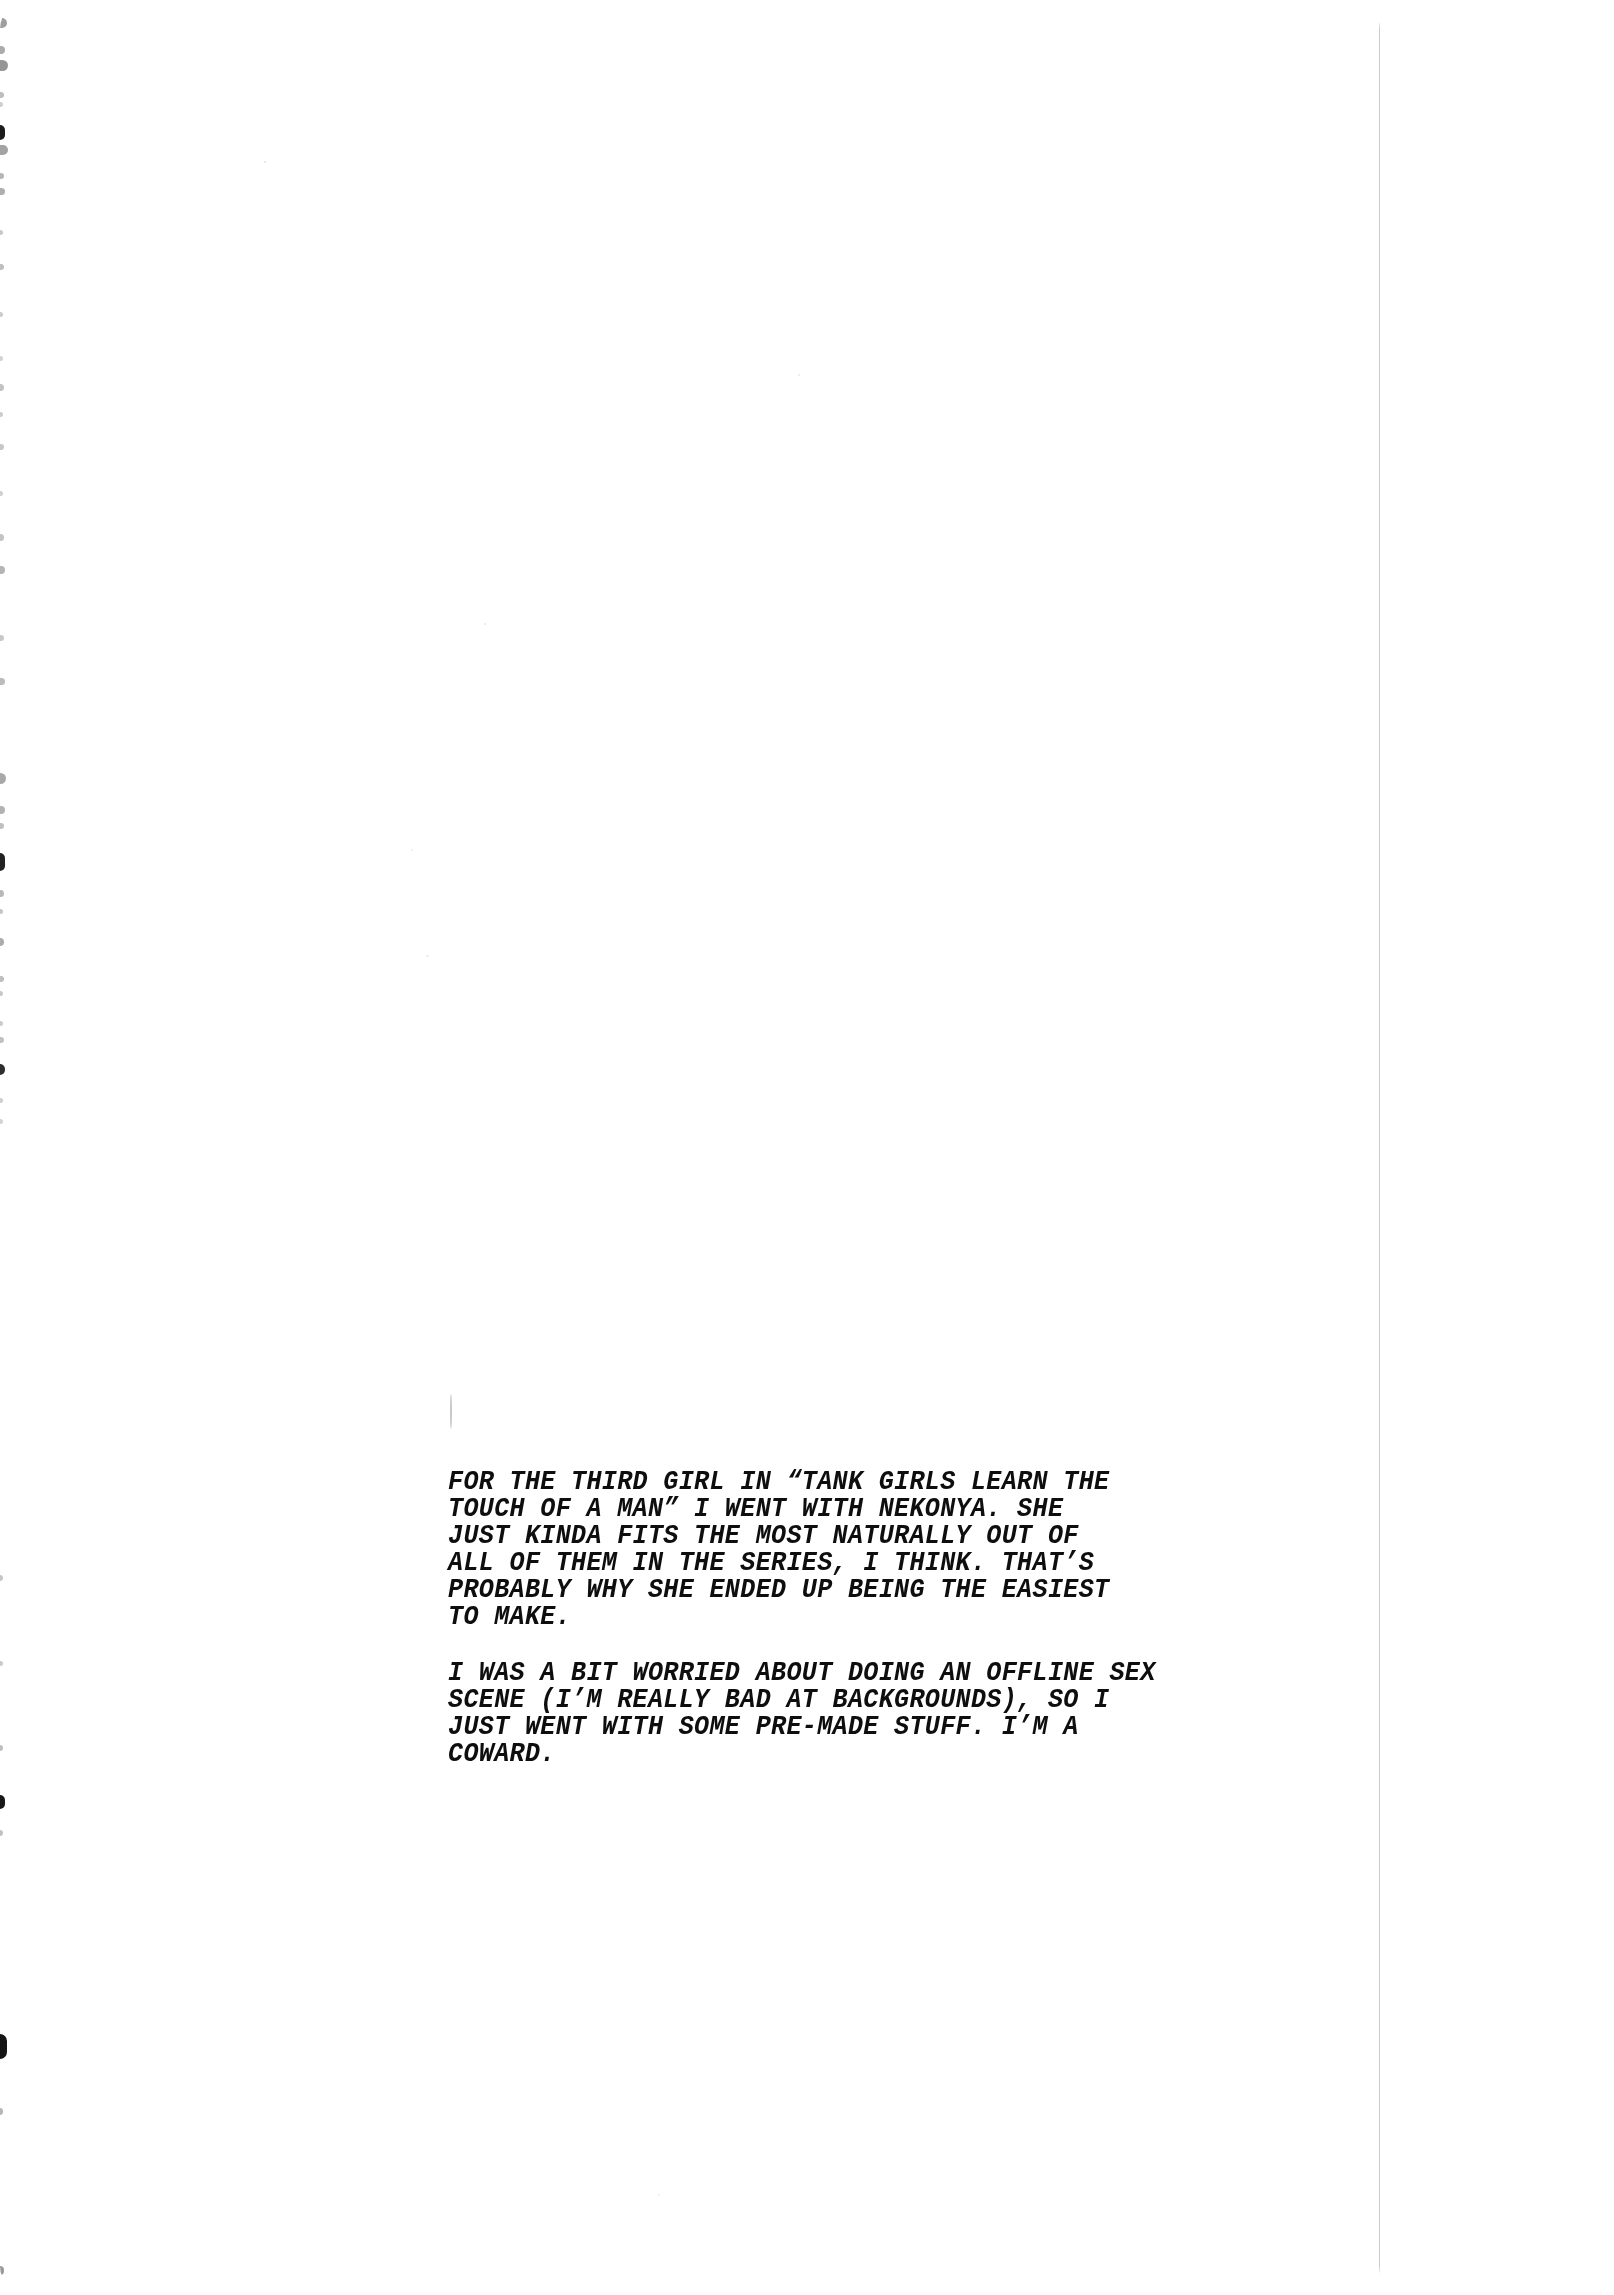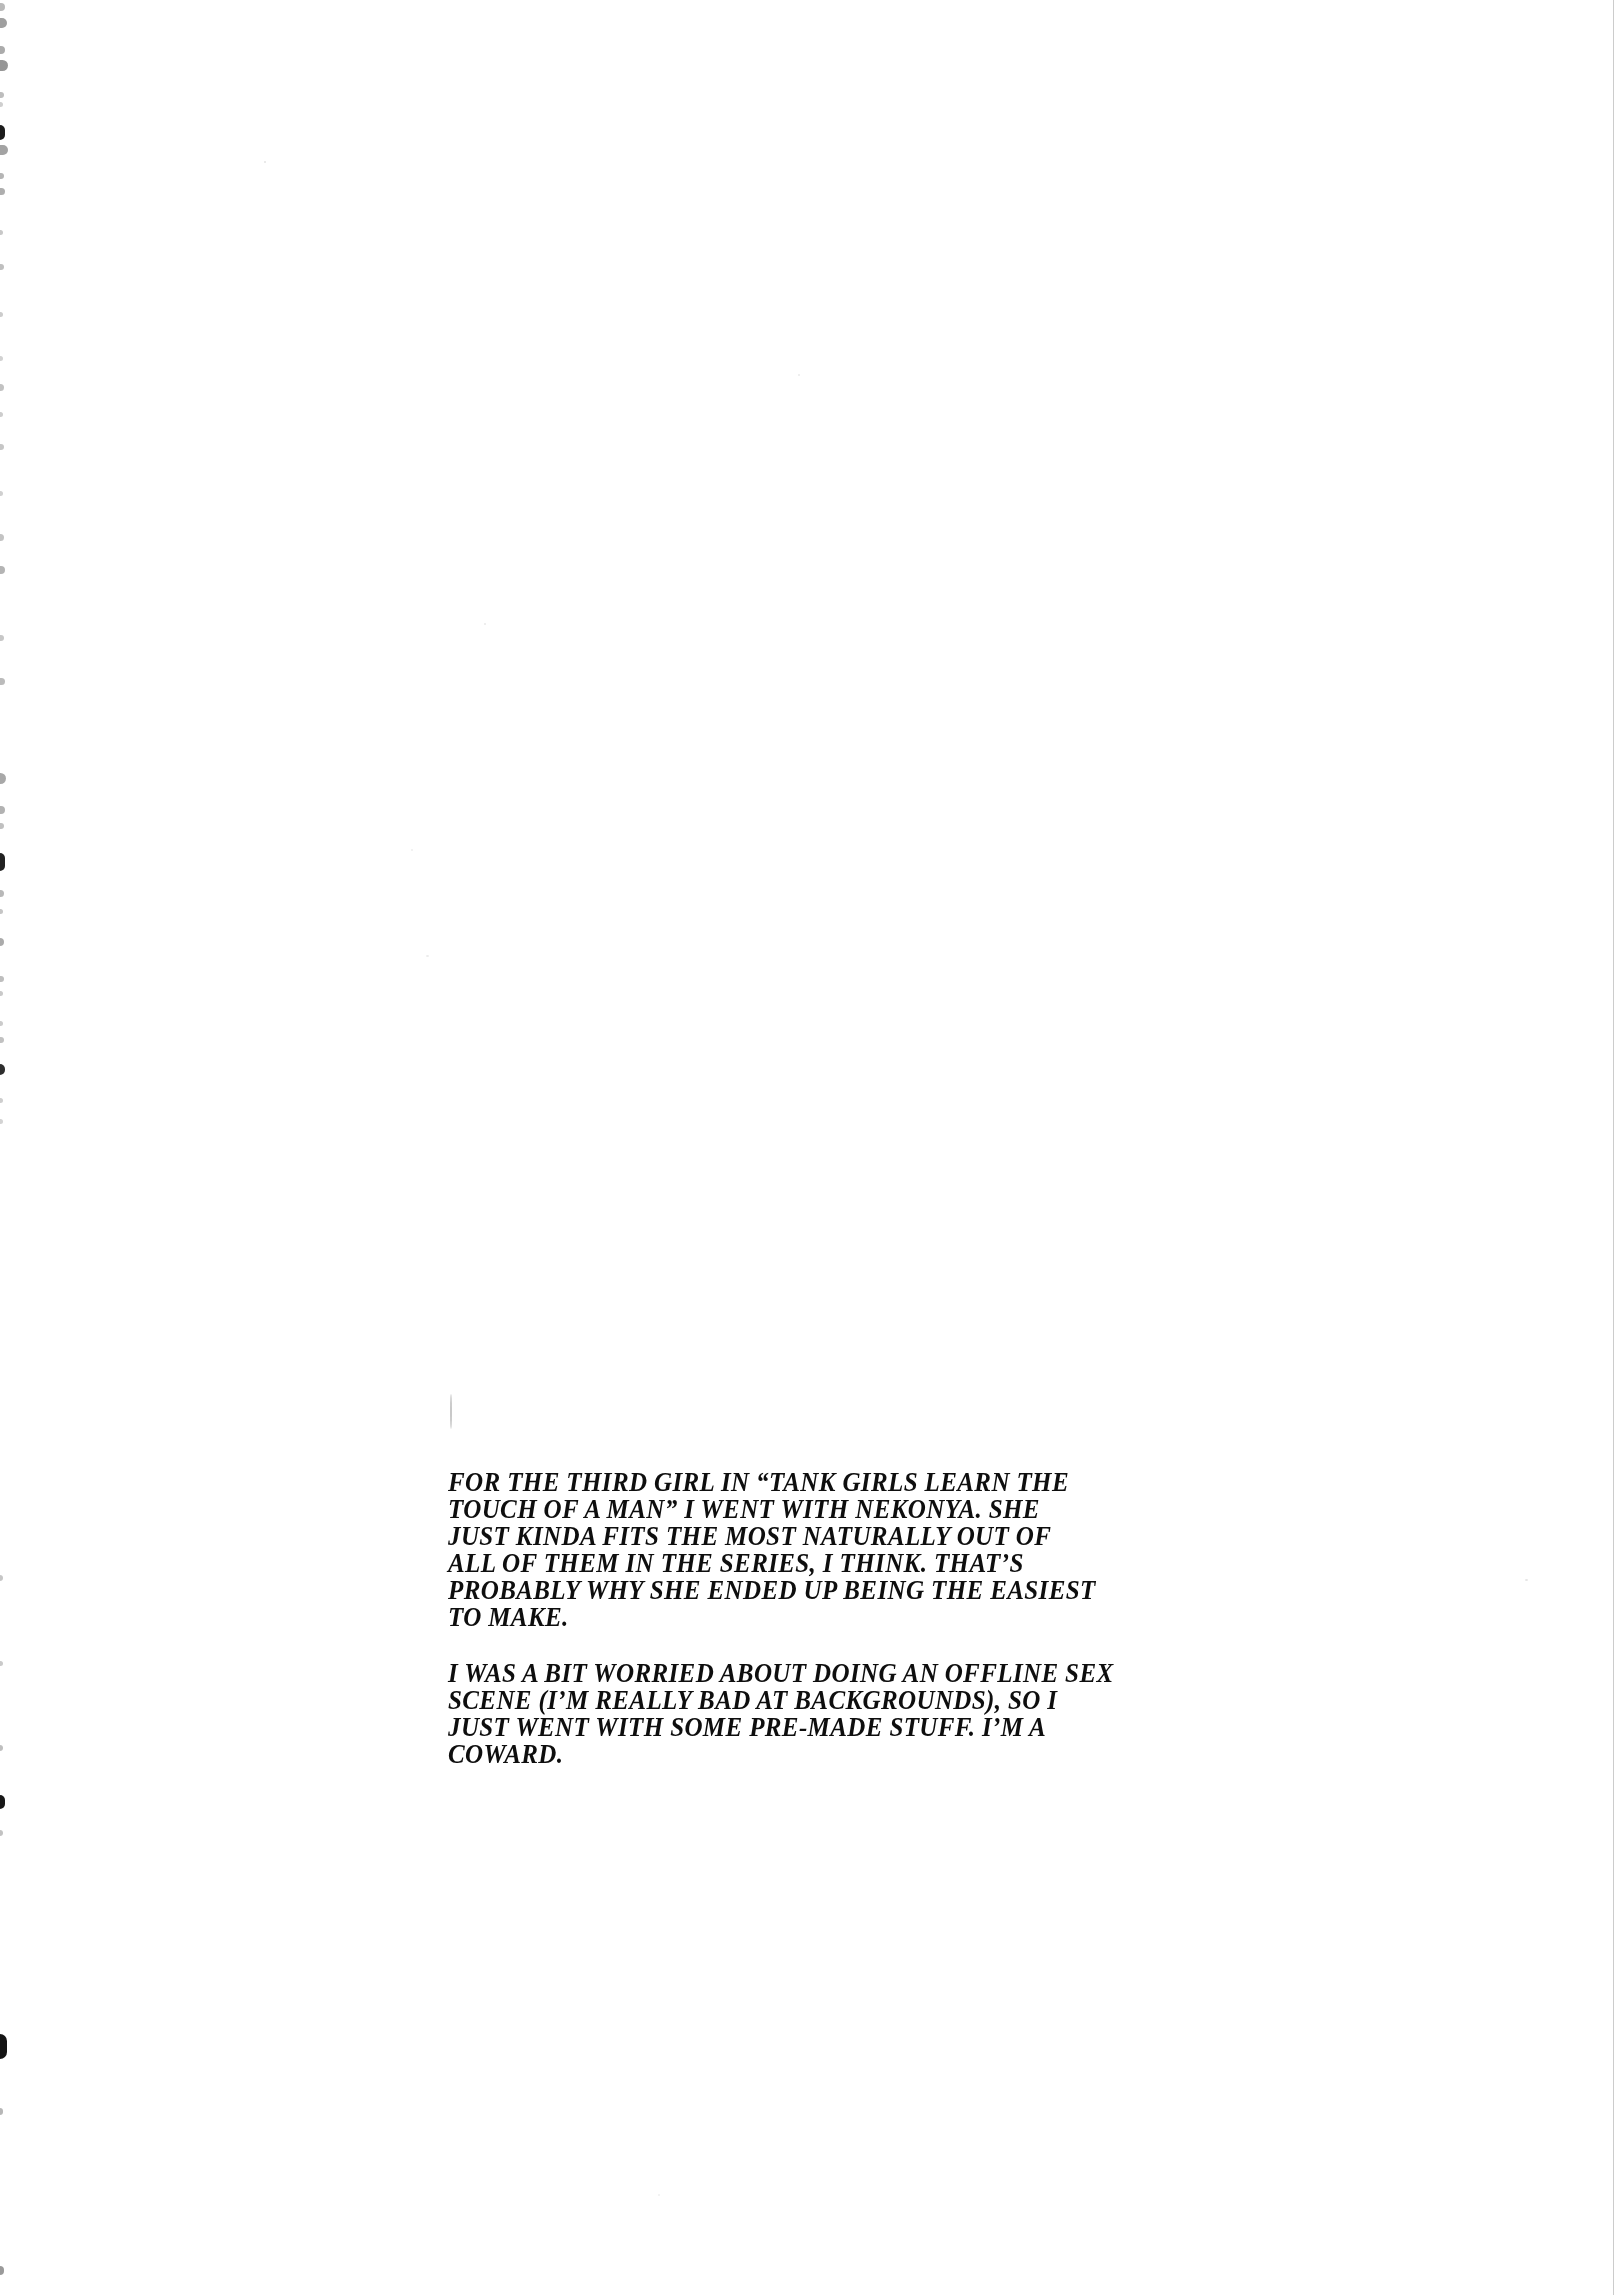--- a/index.html
+++ b/index.html
@@ -1,22 +1,23 @@
 <!DOCTYPE html>
 <html style="font-size:12.2px"><head>
 <meta charset="utf-8">
 <style>
   html, body { margin: 0; padding: 0; background: #ffffff; }
   .page {
     position: relative;
-    width: 1614px;
+    width: 1380px;
     height: 2295px;
     background: #ffffff;
     overflow: hidden;
-    font-family: Liberation Serif, serif;
+    font-family: Liberation Mono, monospace;
+    border-radius: 29px;
   }
   .edge-line {
     position: absolute;
     top: 0;
     right: 0;
     width: 1.5px;
     height: 2295px;
     background: #cccccc;
   }
   .artifact-layer { position: absolute; inset: 0; pointer-events: none; }

